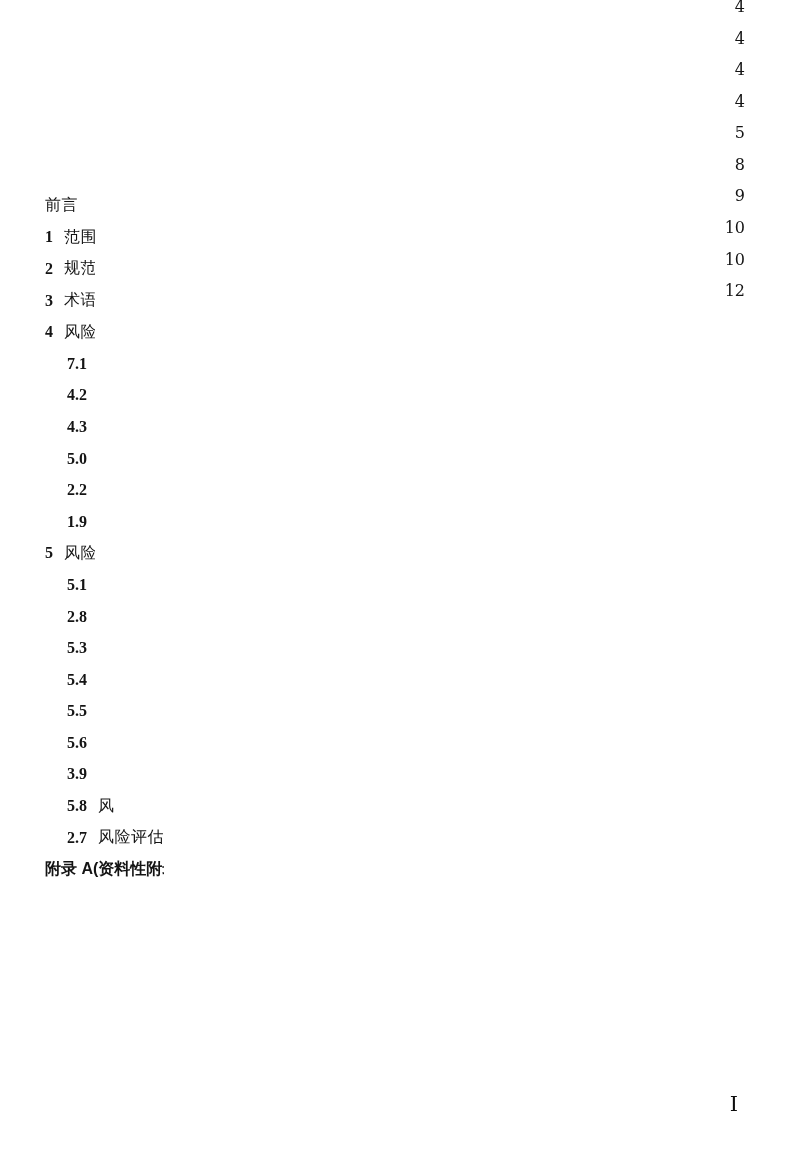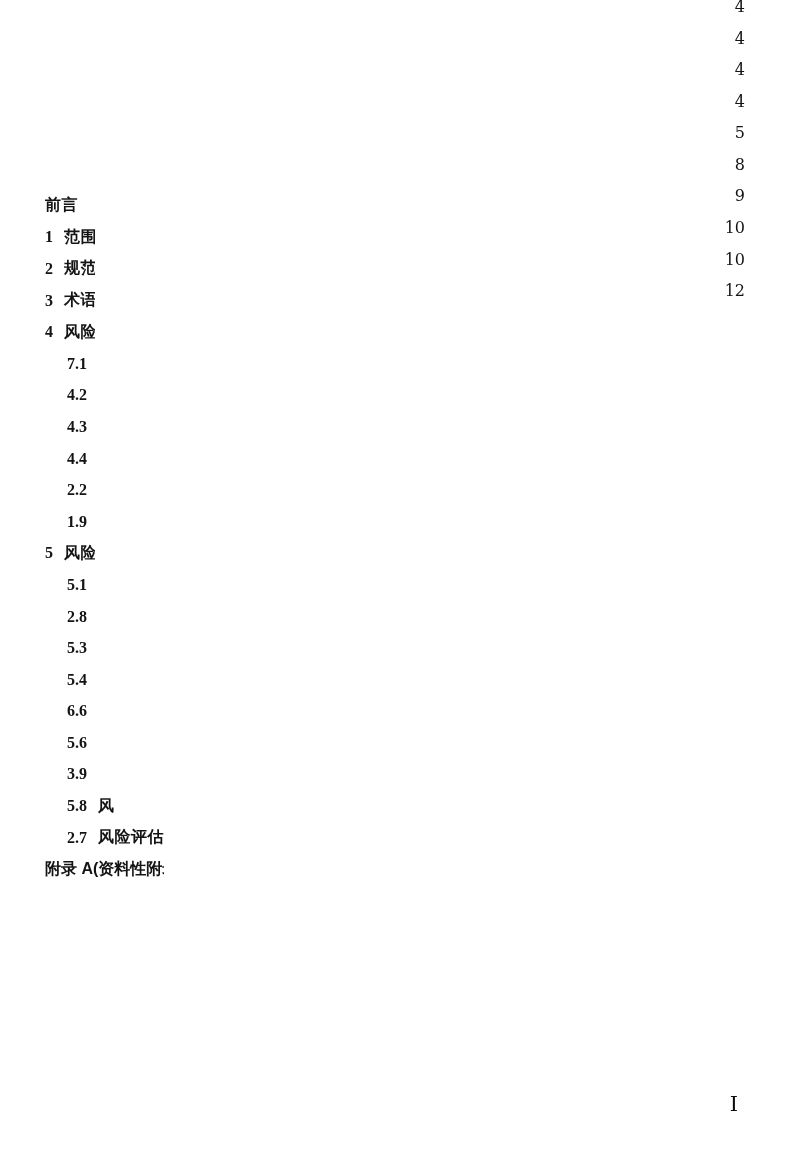--- a/index.html
+++ b/index.html
@@ -59,21 +59,21 @@
     font-family: "Liberation Serif", serif;
     font-weight: bold;
     margin-right: 11px;
     white-space: nowrap;
   }
   .toc-row.appendix .num {
     margin-right: 30px;
     font-family: "Liberation Sans", sans-serif;
   }
   .toc-row .label {
-    font-weight: bold;
+    font-weight: normal;
     white-space: nowrap;
     letter-spacing: 0.5px;
   }
   .toc-row .leader {
     flex: 1;
     height: 5px;
     margin: 0 8px 0 9px;
     align-self: center;
     background-image: radial-gradient(circle, #1c1c1c 1.05px, rgba(0,0,0,0) 1.35px);
     background-size: 5px 5px;
@@ -162,21 +162,21 @@
     </div>
 
     <div class="toc-row indent">
       <span class="num">4.3</span>
       <span class="label">实施原则</span>
       <span class="leader"></span>
       <span class="page">3</span>
     </div>
 
     <div class="toc-row indent">
-      <span class="num">4.4</span>
+      <span class="num">5.0</span>
       <span class="label">实施形式</span>
       <span class="leader"></span>
       <span class="page">3</span>
     </div>
 
     <div class="toc-row indent">
       <span class="num">2.2</span>
       <span class="label">实施方法</span>
       <span class="leader"></span>
       <span class="page">3</span>
@@ -218,21 +218,21 @@
     </div>
 
     <div class="toc-row indent">
       <span class="num">5.4</span>
       <span class="label">资产识别</span>
       <span class="leader"></span>
       <span class="page">4</span>
     </div>
 
     <div class="toc-row indent">
-      <span class="num">6.6</span>
+      <span class="num">5.5</span>
       <span class="label">威胁识别</span>
       <span class="leader"></span>
       <span class="page">5</span>
     </div>
 
     <div class="toc-row indent">
       <span class="num">5.6</span>
       <span class="label">脆弱性识别</span>
       <span class="leader"></span>
       <span class="page">8</span>

